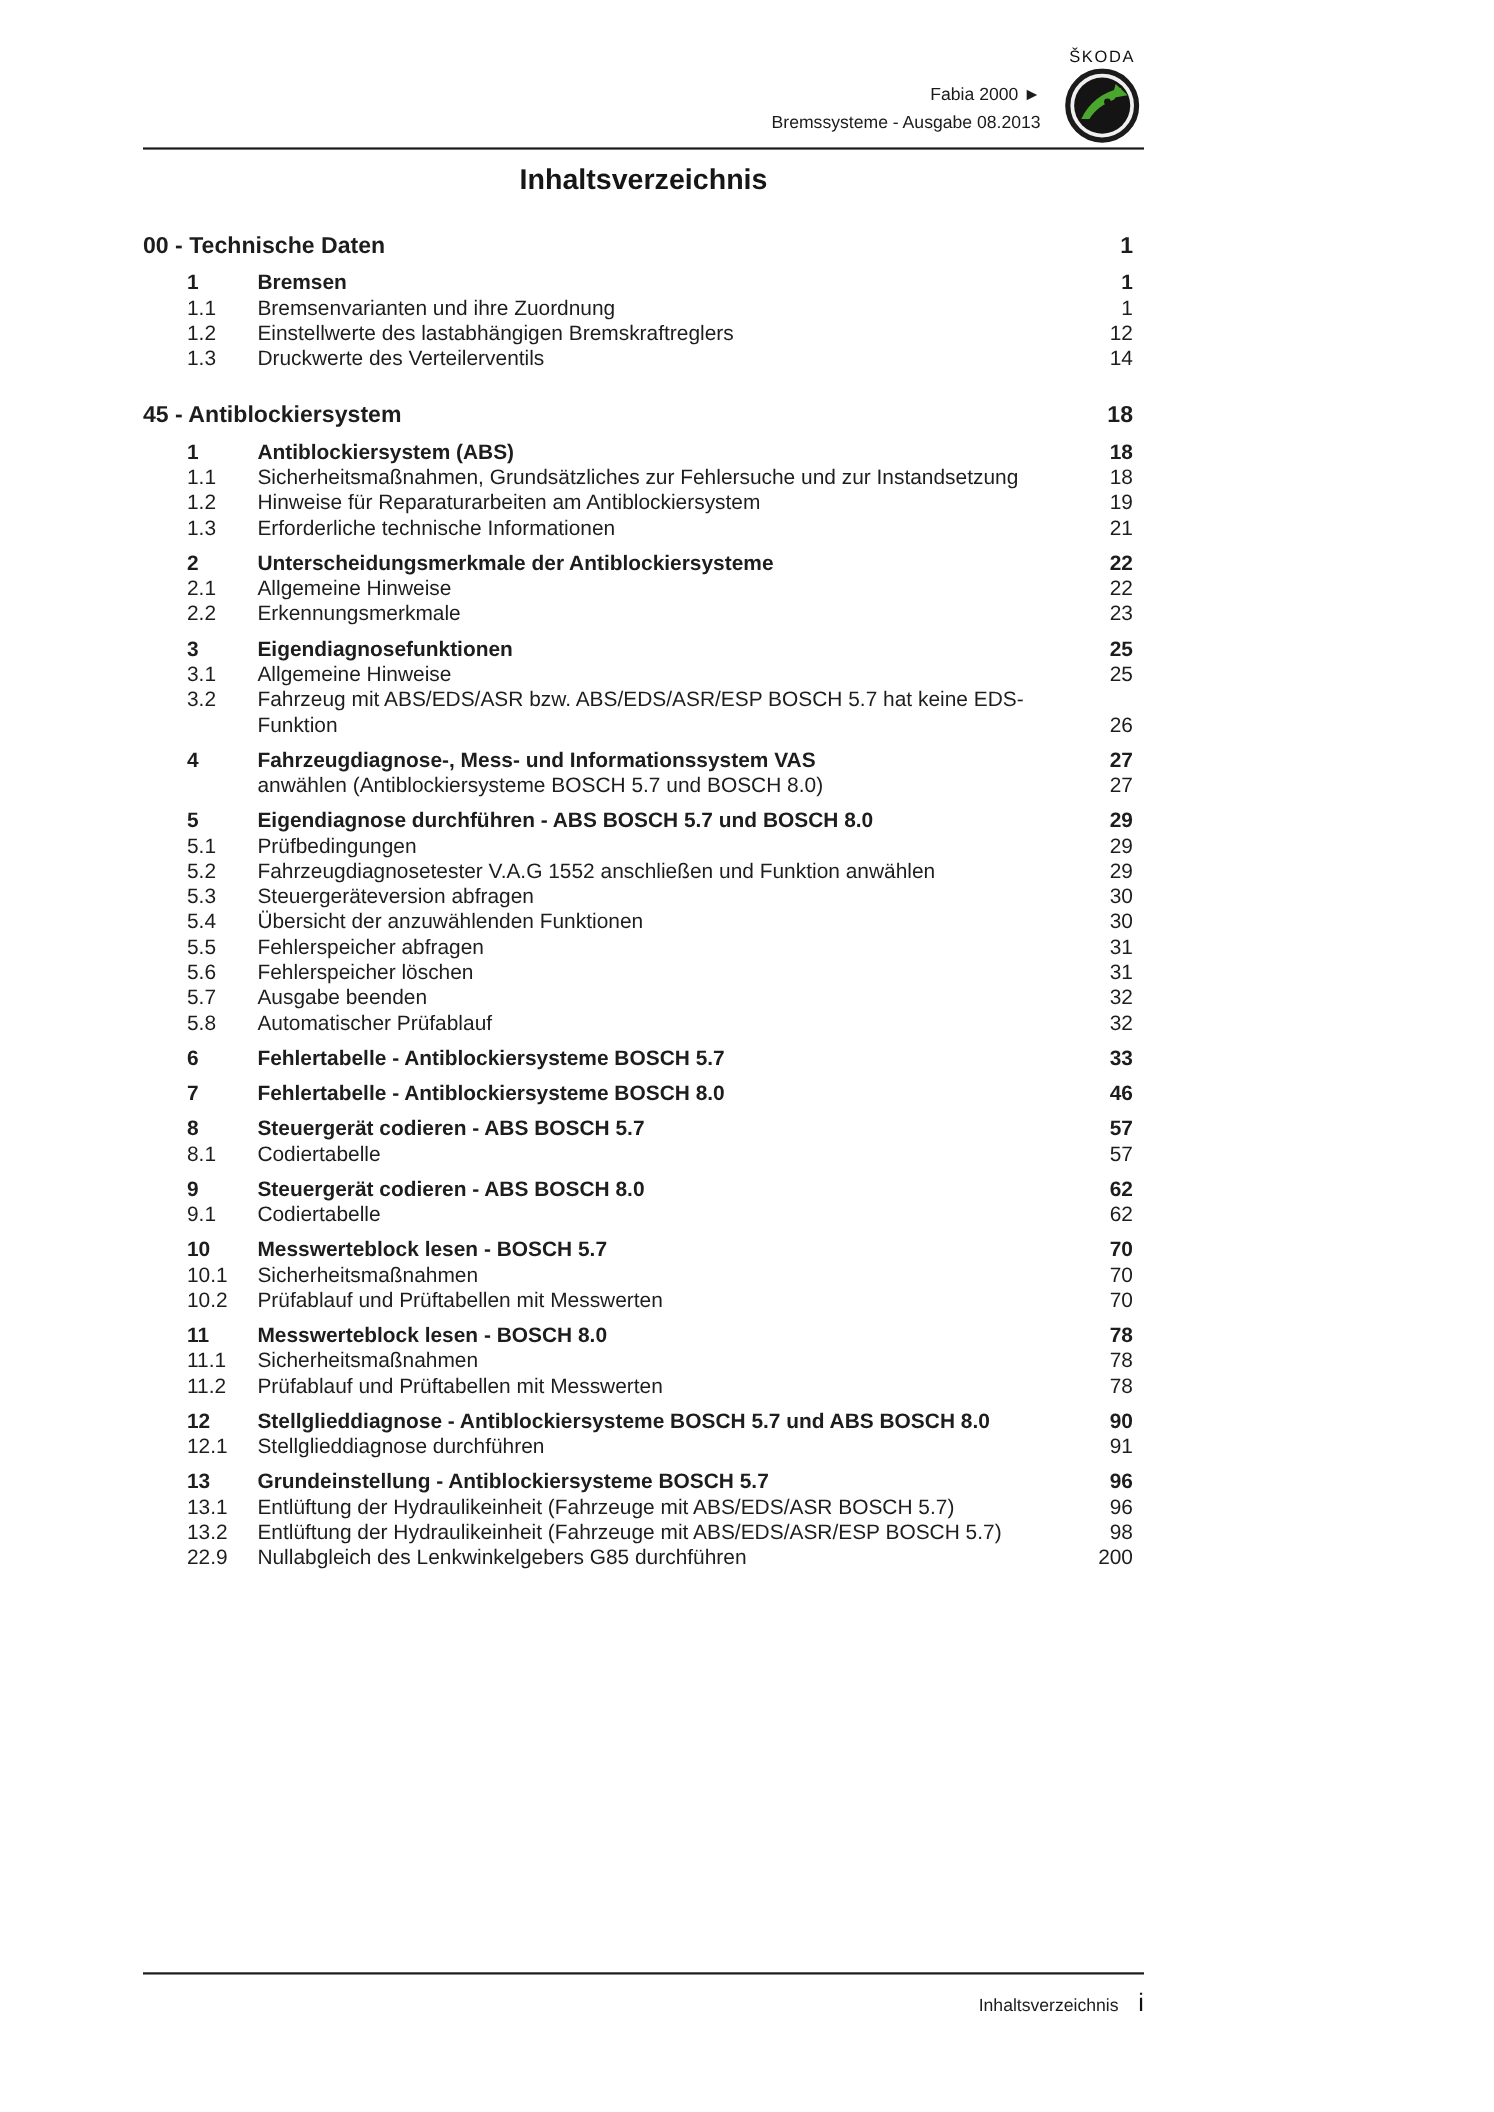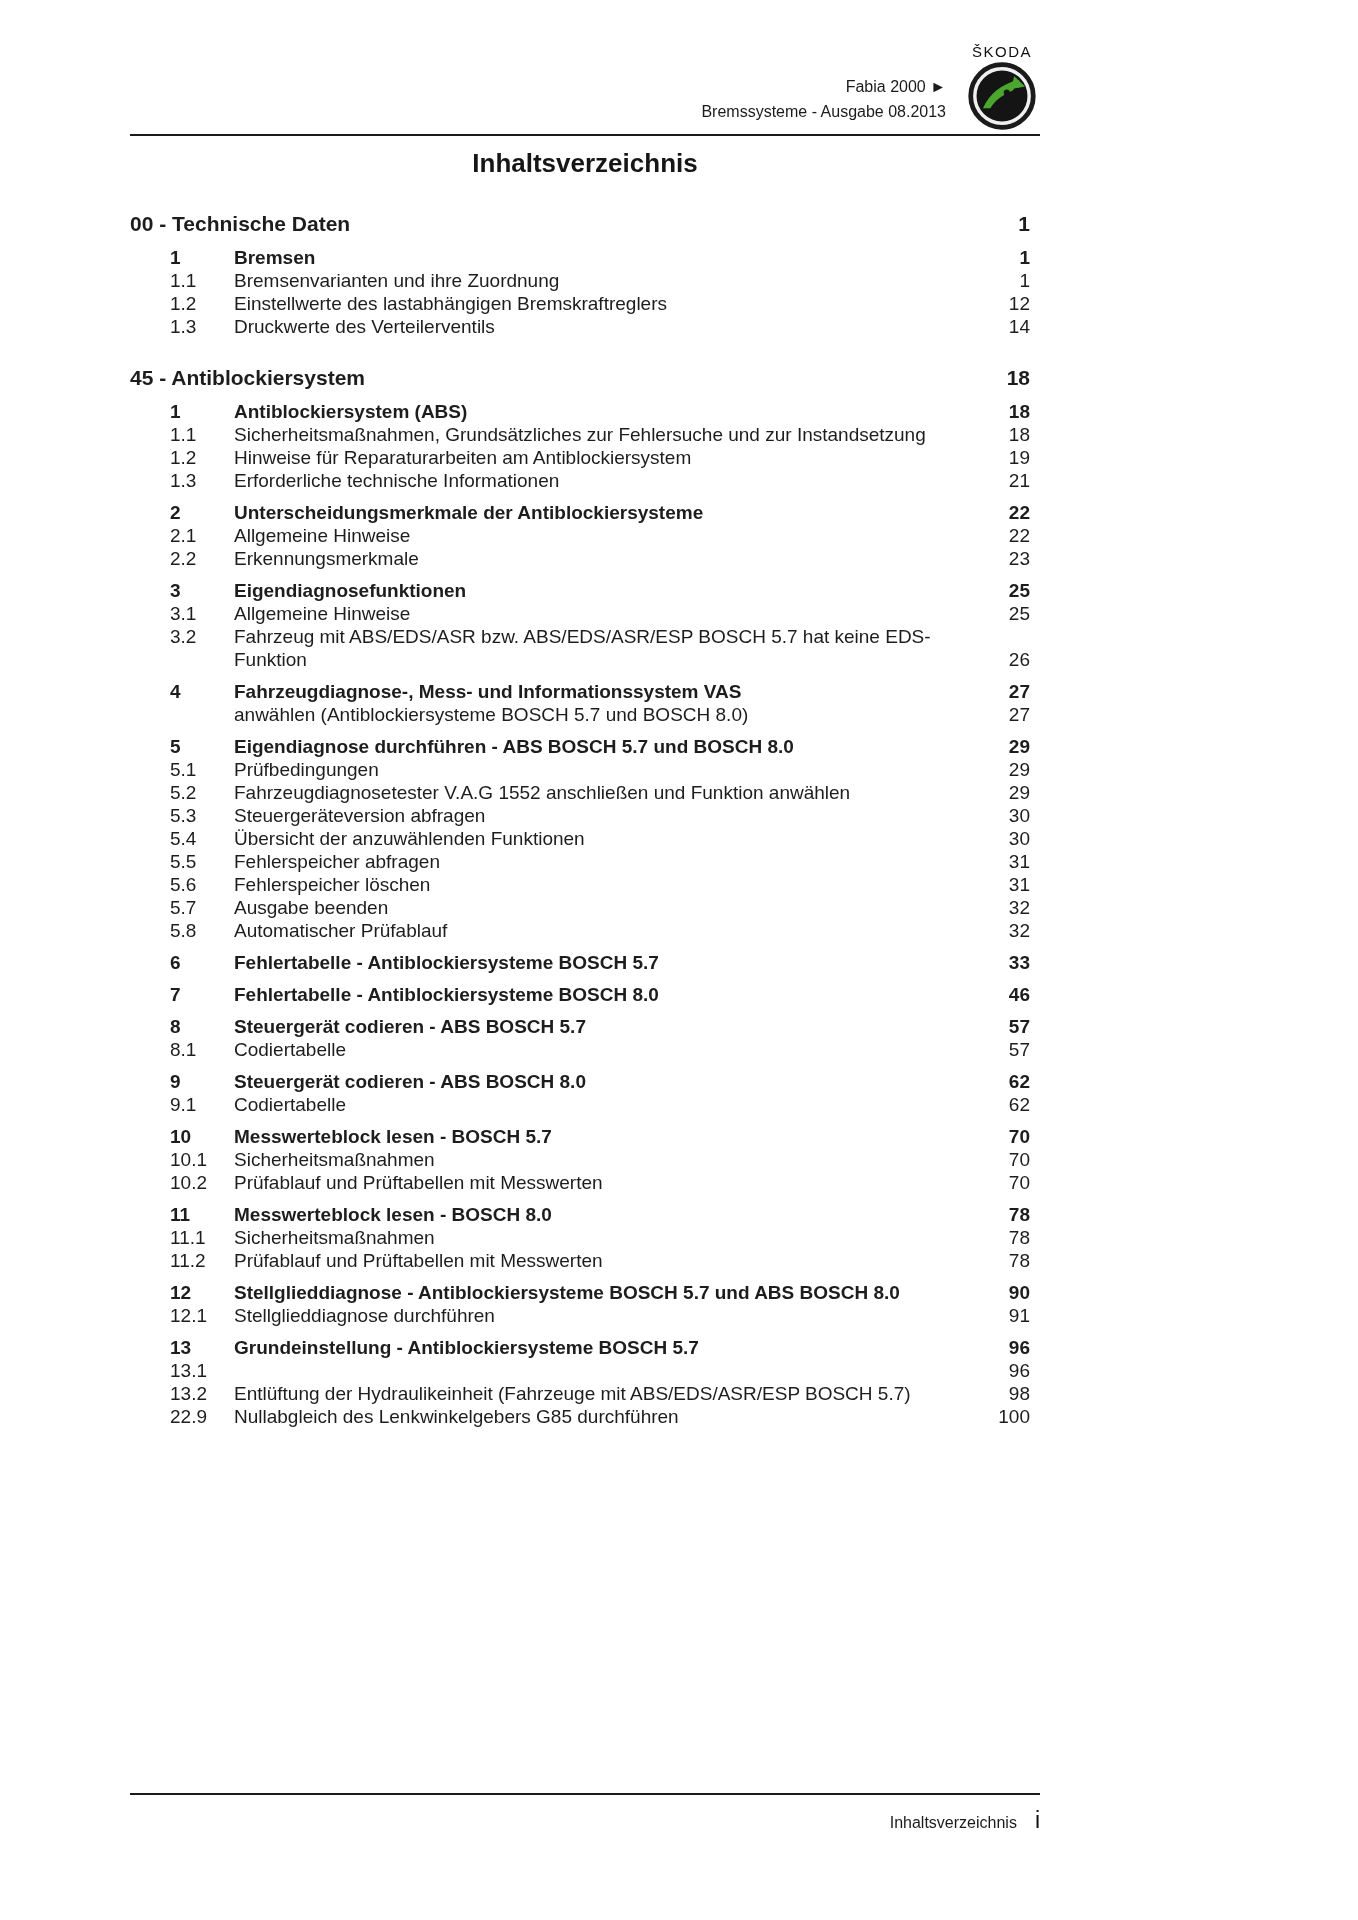--- a/index.html
+++ b/index.html
@@ -348,34 +348,35 @@
         <span class="page-num">91</span>
       </div>
       <div class="row entry bold group-start">
         <span class="num">13</span>
         <span class="title">Grundeinstellung - Antiblockiersysteme BOSCH 5.7</span>
         <span class="dots"></span>
         <span class="page-num">96</span>
       </div>
       <div class="row entry">
         <span class="num">13.1</span>
+        <span class="title">Entlüftung der Hydraulikeinheit (Fahrzeuge mit ABS/EDS/ASR BOSCH 5.7)</span>
         <span class="dots"></span>
         <span class="page-num">96</span>
       </div>
       <div class="row entry">
         <span class="num">13.2</span>
         <span class="title">Entlüftung der Hydraulikeinheit (Fahrzeuge mit ABS/EDS/ASR/ESP BOSCH 5.7)</span>
         <span class="dots"></span>
         <span class="page-num">98</span>
       </div>
       <div class="row entry">
         <span class="num">22.9</span>
         <span class="title">Nullabgleich des Lenkwinkelgebers G85 durchführen</span>
         <span class="dots"></span>
-        <span class="page-num">100</span>
+        <span class="page-num">200</span>
       </div>
     </div>
 
   <div class="footer">
     <span class="f-label">Inhaltsverzeichnis</span>
     <span class="f-page">i</span>
   </div>
 
 </div>
 

